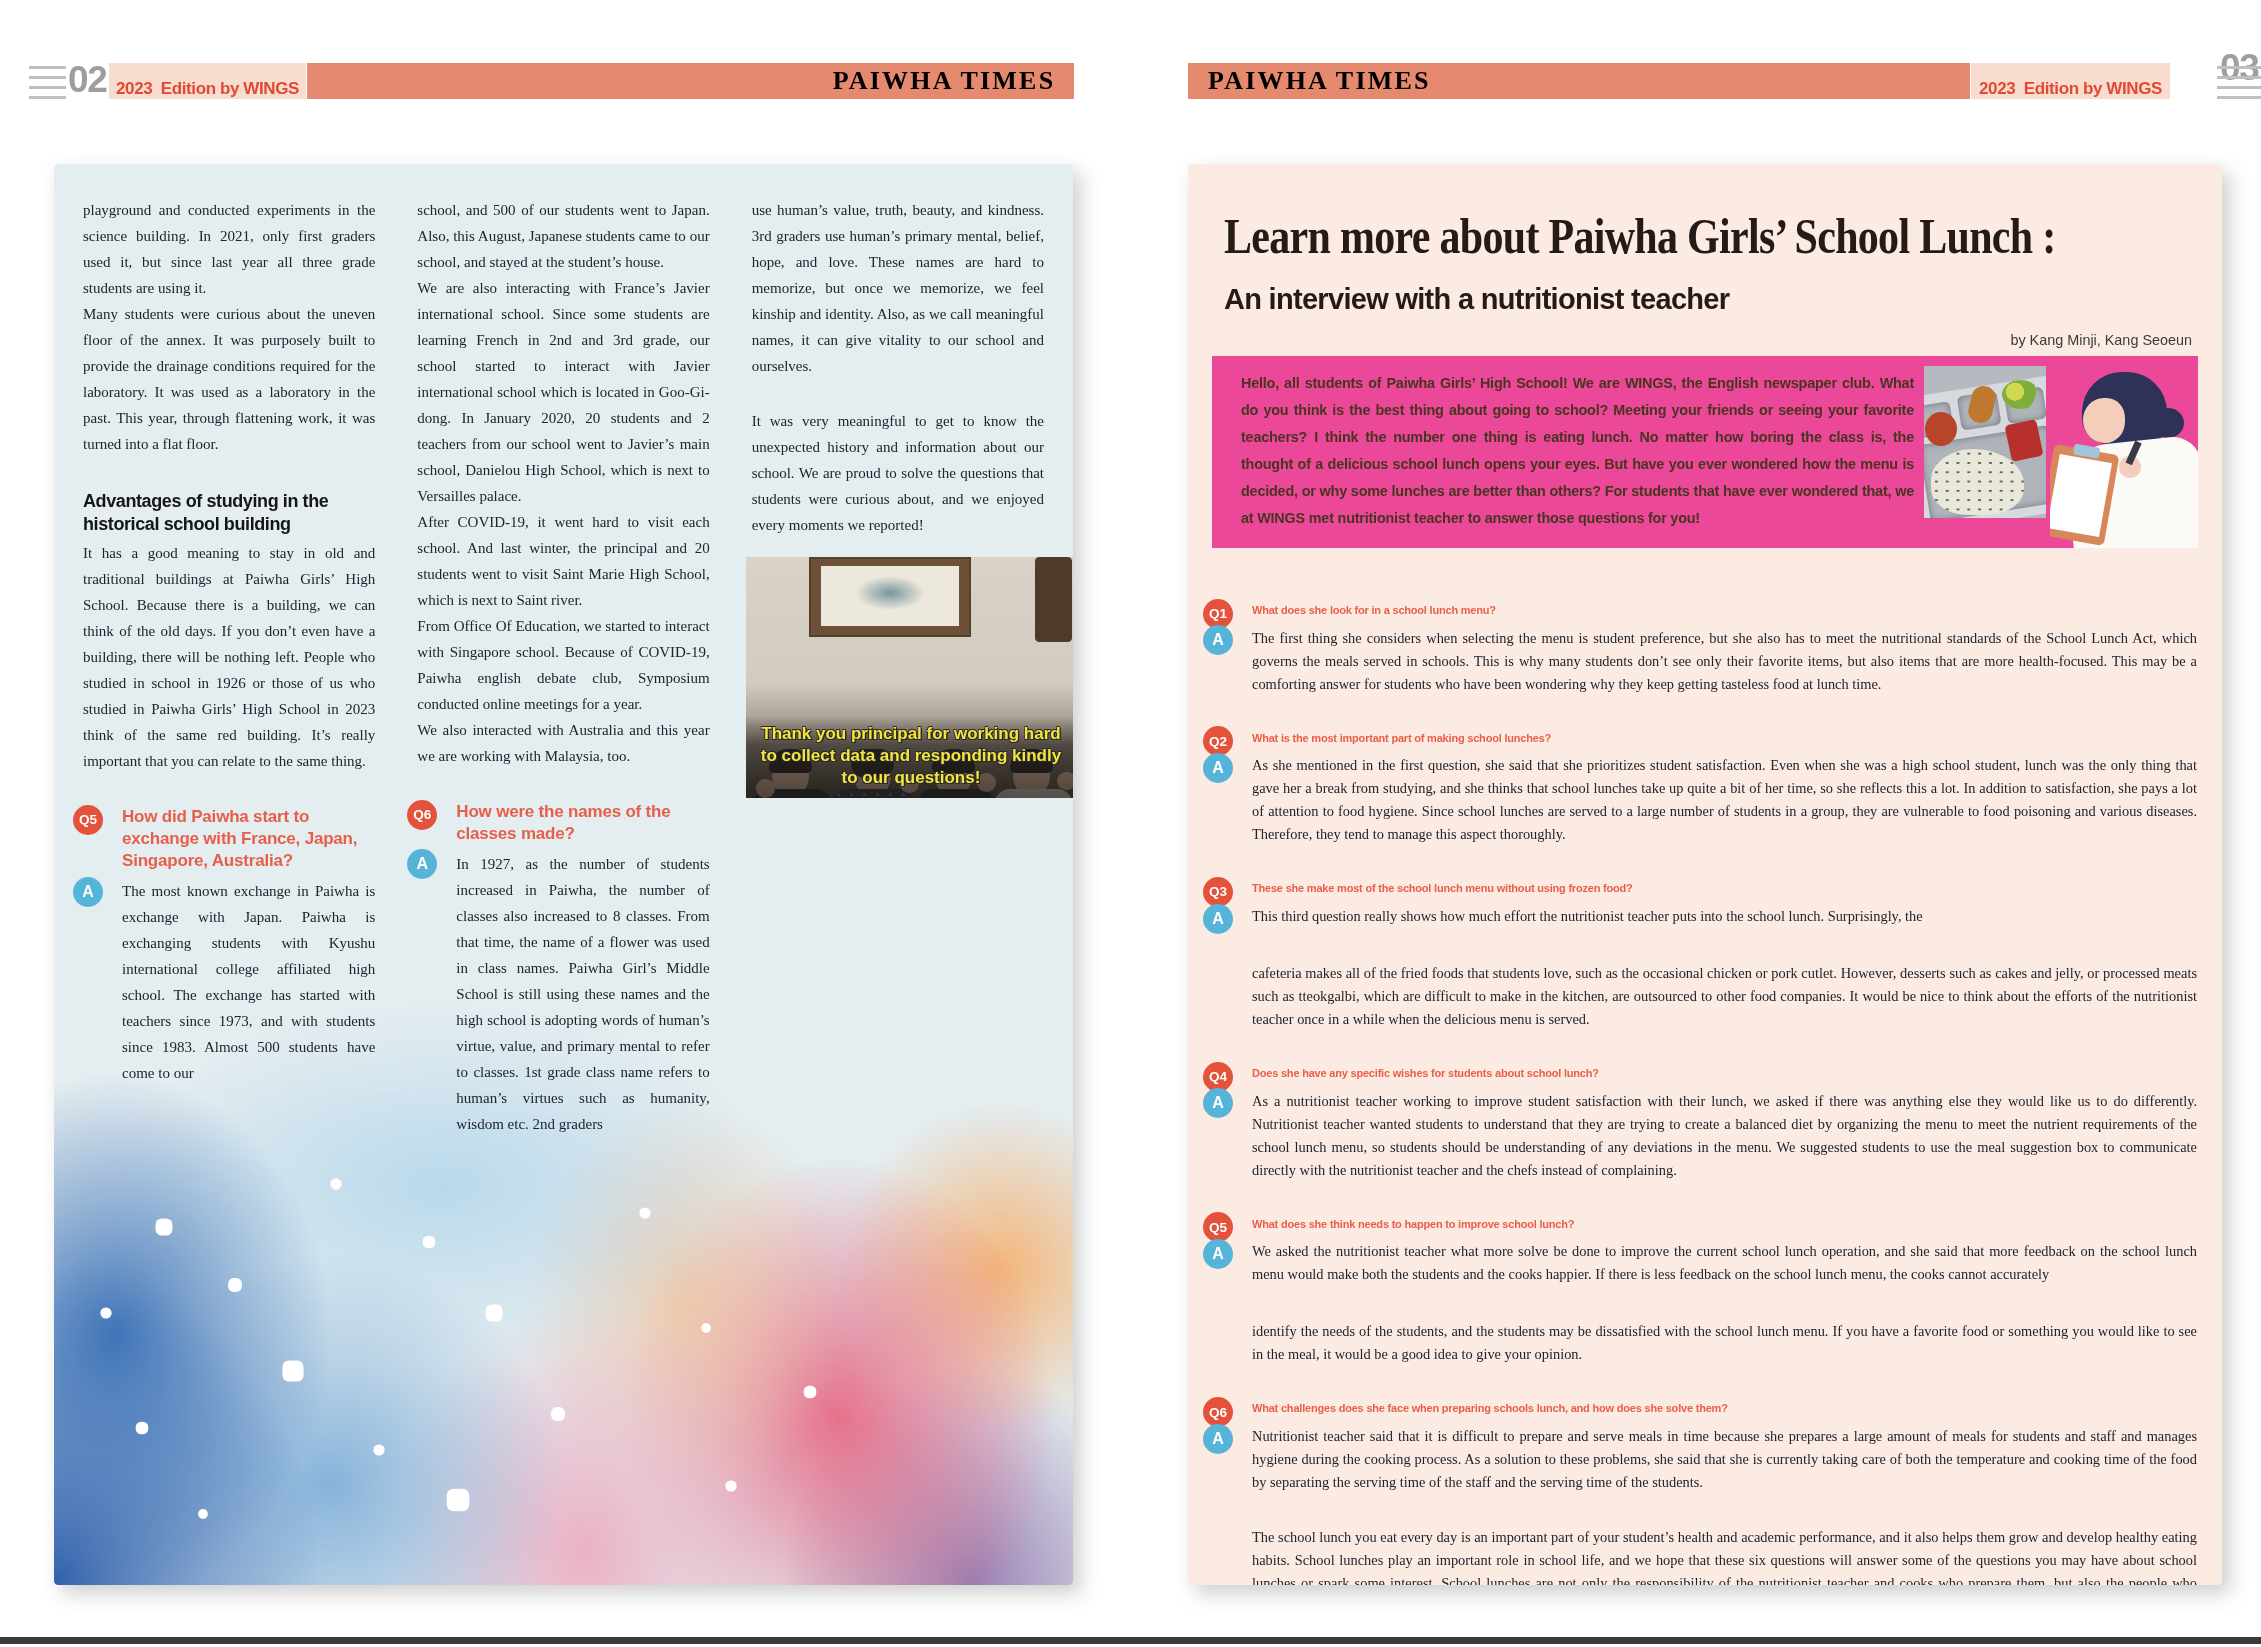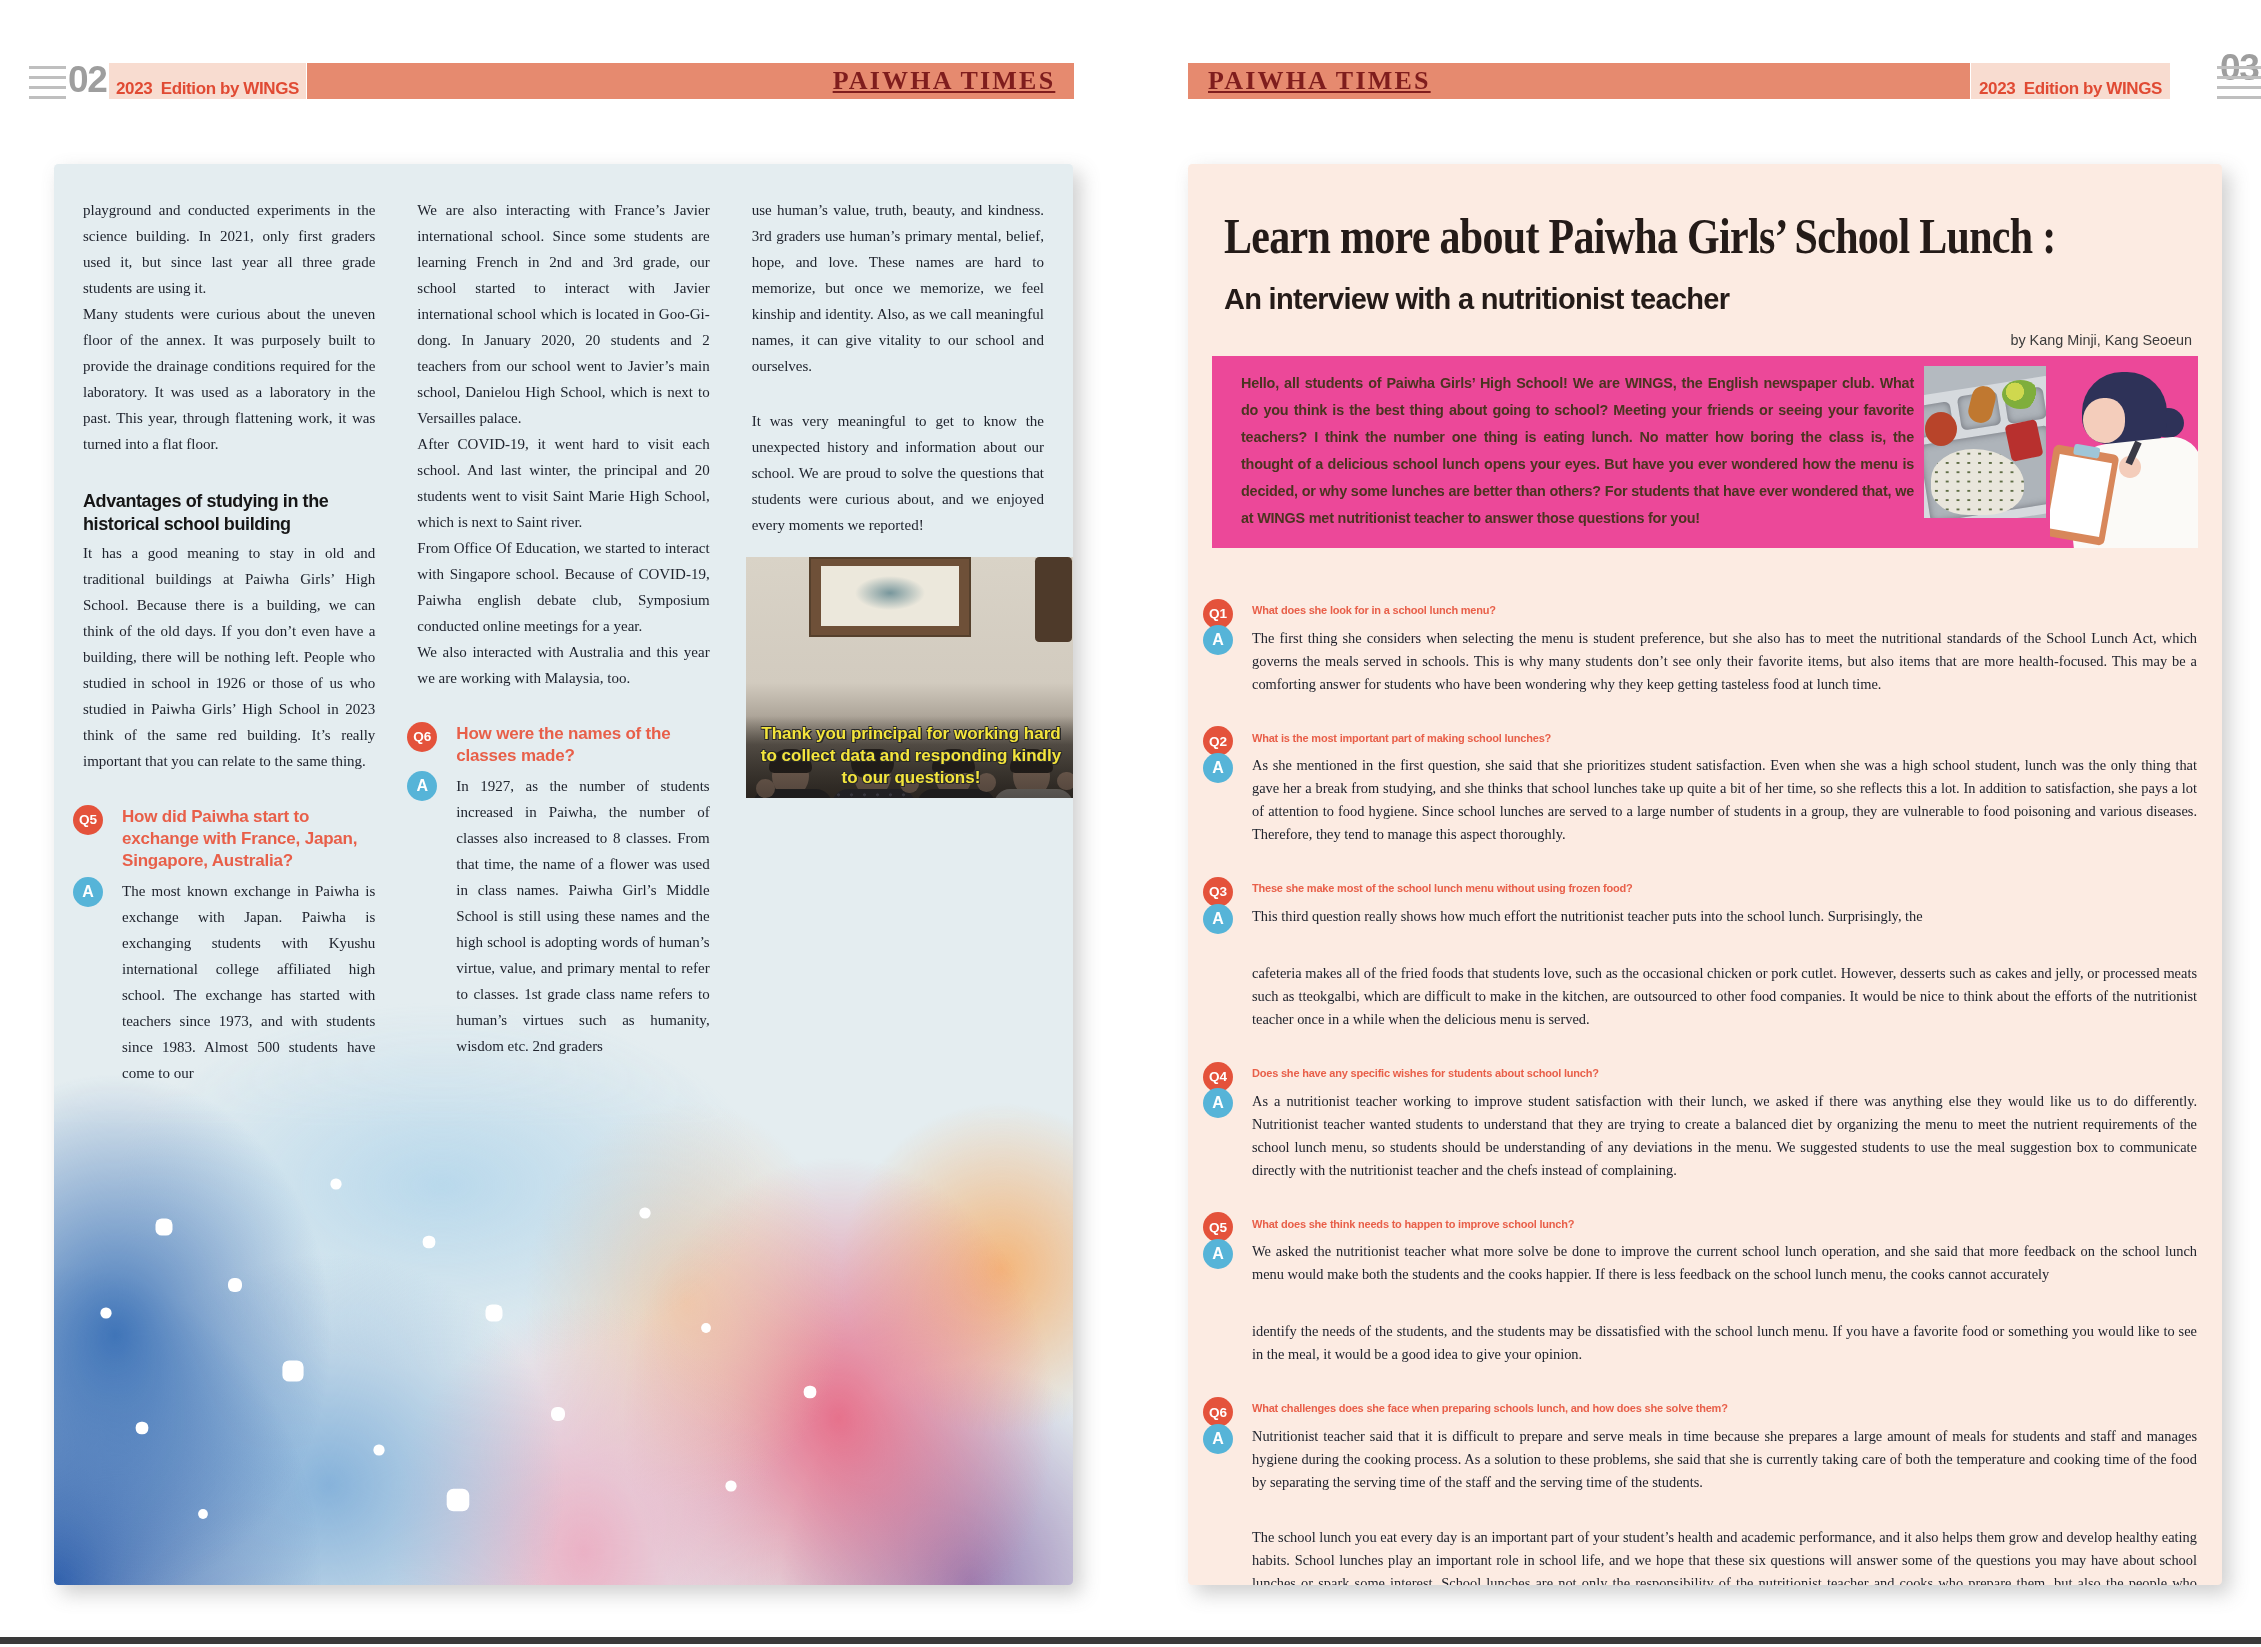--- a/index.html
+++ b/index.html
@@ -5,21 +5,21 @@
   html,body{margin:0;padding:0;background:#ffffff;}
   .canvas{position:relative;width:2261px;height:1647px;background:#fff;overflow:hidden;
           font-family:"Liberation Sans", sans-serif;}
   
   .hlines{position:absolute;}
   .hline{width:37px;height:2.9px;background:#bfbfbf;margin-bottom:7.2px;}
   .pagenum{position:absolute;font:700 37px/40px "Liberation Sans", sans-serif;color:#9e9e9e;letter-spacing:-1.4px;}
   .edbox{position:absolute;height:36px;background:#f8dcd0;display:flex;align-items:flex-end;justify-content:center;gap:8.6px;}
   .edbox span{font:700 17px "Liberation Sans", sans-serif;color:#e04a33;letter-spacing:-0.4px;}
   .bar{position:absolute;height:36px;background:#e68a6f;display:flex;align-items:center;}
-  .masthead{font:700 26px "Liberation Serif", serif;color:#7f1d1d;letter-spacing:2.2px;text-decoration:underline;}
+  .masthead{font:700 26px "Liberation Serif", serif;color:#000000;letter-spacing:2.2px;}
   .bar-l{justify-content:flex-end;padding-right:18.7px;box-sizing:border-box;}
   .bar-r{justify-content:flex-start;padding-left:20px;box-sizing:border-box;}
   
   .page{position:absolute;top:164px;height:1421px;border-radius:4.3px;box-shadow:7.2px 8.6px 18.7px rgba(100,100,100,.30);overflow:hidden;}
   .page-left{left:54px;width:1019px;background:#e4edf0;}
   .page-right{left:1188px;width:1034px;background:#fcebe2;}
   
   .bt{margin:0;text-align:justify;color:#20242e;}
   .bt-l{font:15px/26px "Liberation Serif", serif;}
   .bt-r{font:14.4px/23px "Liberation Serif", serif;}
@@ -160,20 +160,21 @@
           <span class="badge q">Q5</span>
           <div class="q-text">How did Paiwha start to exchange with France, Japan, Singapore, Australia?</div>
         </div>
         <div class="a-block">
           <span class="badge a">A</span>
           <p class="bt bt-l">The most known exchange in Paiwha is exchange with Japan. Paiwha is exchanging students with Kyushu international college affiliated high school. The exchange has started with teachers since 1973, and with students since 1983. Almost 500 students have come to our</p>
         </div>
       </div>
 
       <div class="col">
+        <p class="bt bt-l">school, and 500 of our students went to Japan. Also, this August, Japanese students came to our school, and stayed at the student’s house.</p>
         <p class="bt bt-l">We are also interacting with France’s Javier international school. Since some students are learning French in 2nd and 3rd grade, our school started to interact with Javier international school which is located in Goo-Gi-dong. In January 2020, 20 students and 2 teachers from our school went to Javier’s main school, Danielou High School, which is next to Versailles palace.</p>
         <p class="bt bt-l">After COVID-19, it went hard to visit each school. And last winter, the principal and 20 students went to visit Saint Marie High School, which is next to Saint river.</p>
         <p class="bt bt-l">From Office Of Education, we started to interact with Singapore school. Because of COVID-19, Paiwha english debate club, Symposium conducted online meetings for a year.</p>
         <p class="bt bt-l">We also interacted with Australia and this year we are working with Malaysia, too.</p>
         <div class="q-block q-l">
           <span class="badge q">Q6</span>
           <div class="q-text">How were the names of the classes made?</div>
         </div>
         <div class="a-block">
           <span class="badge a">A</span>

